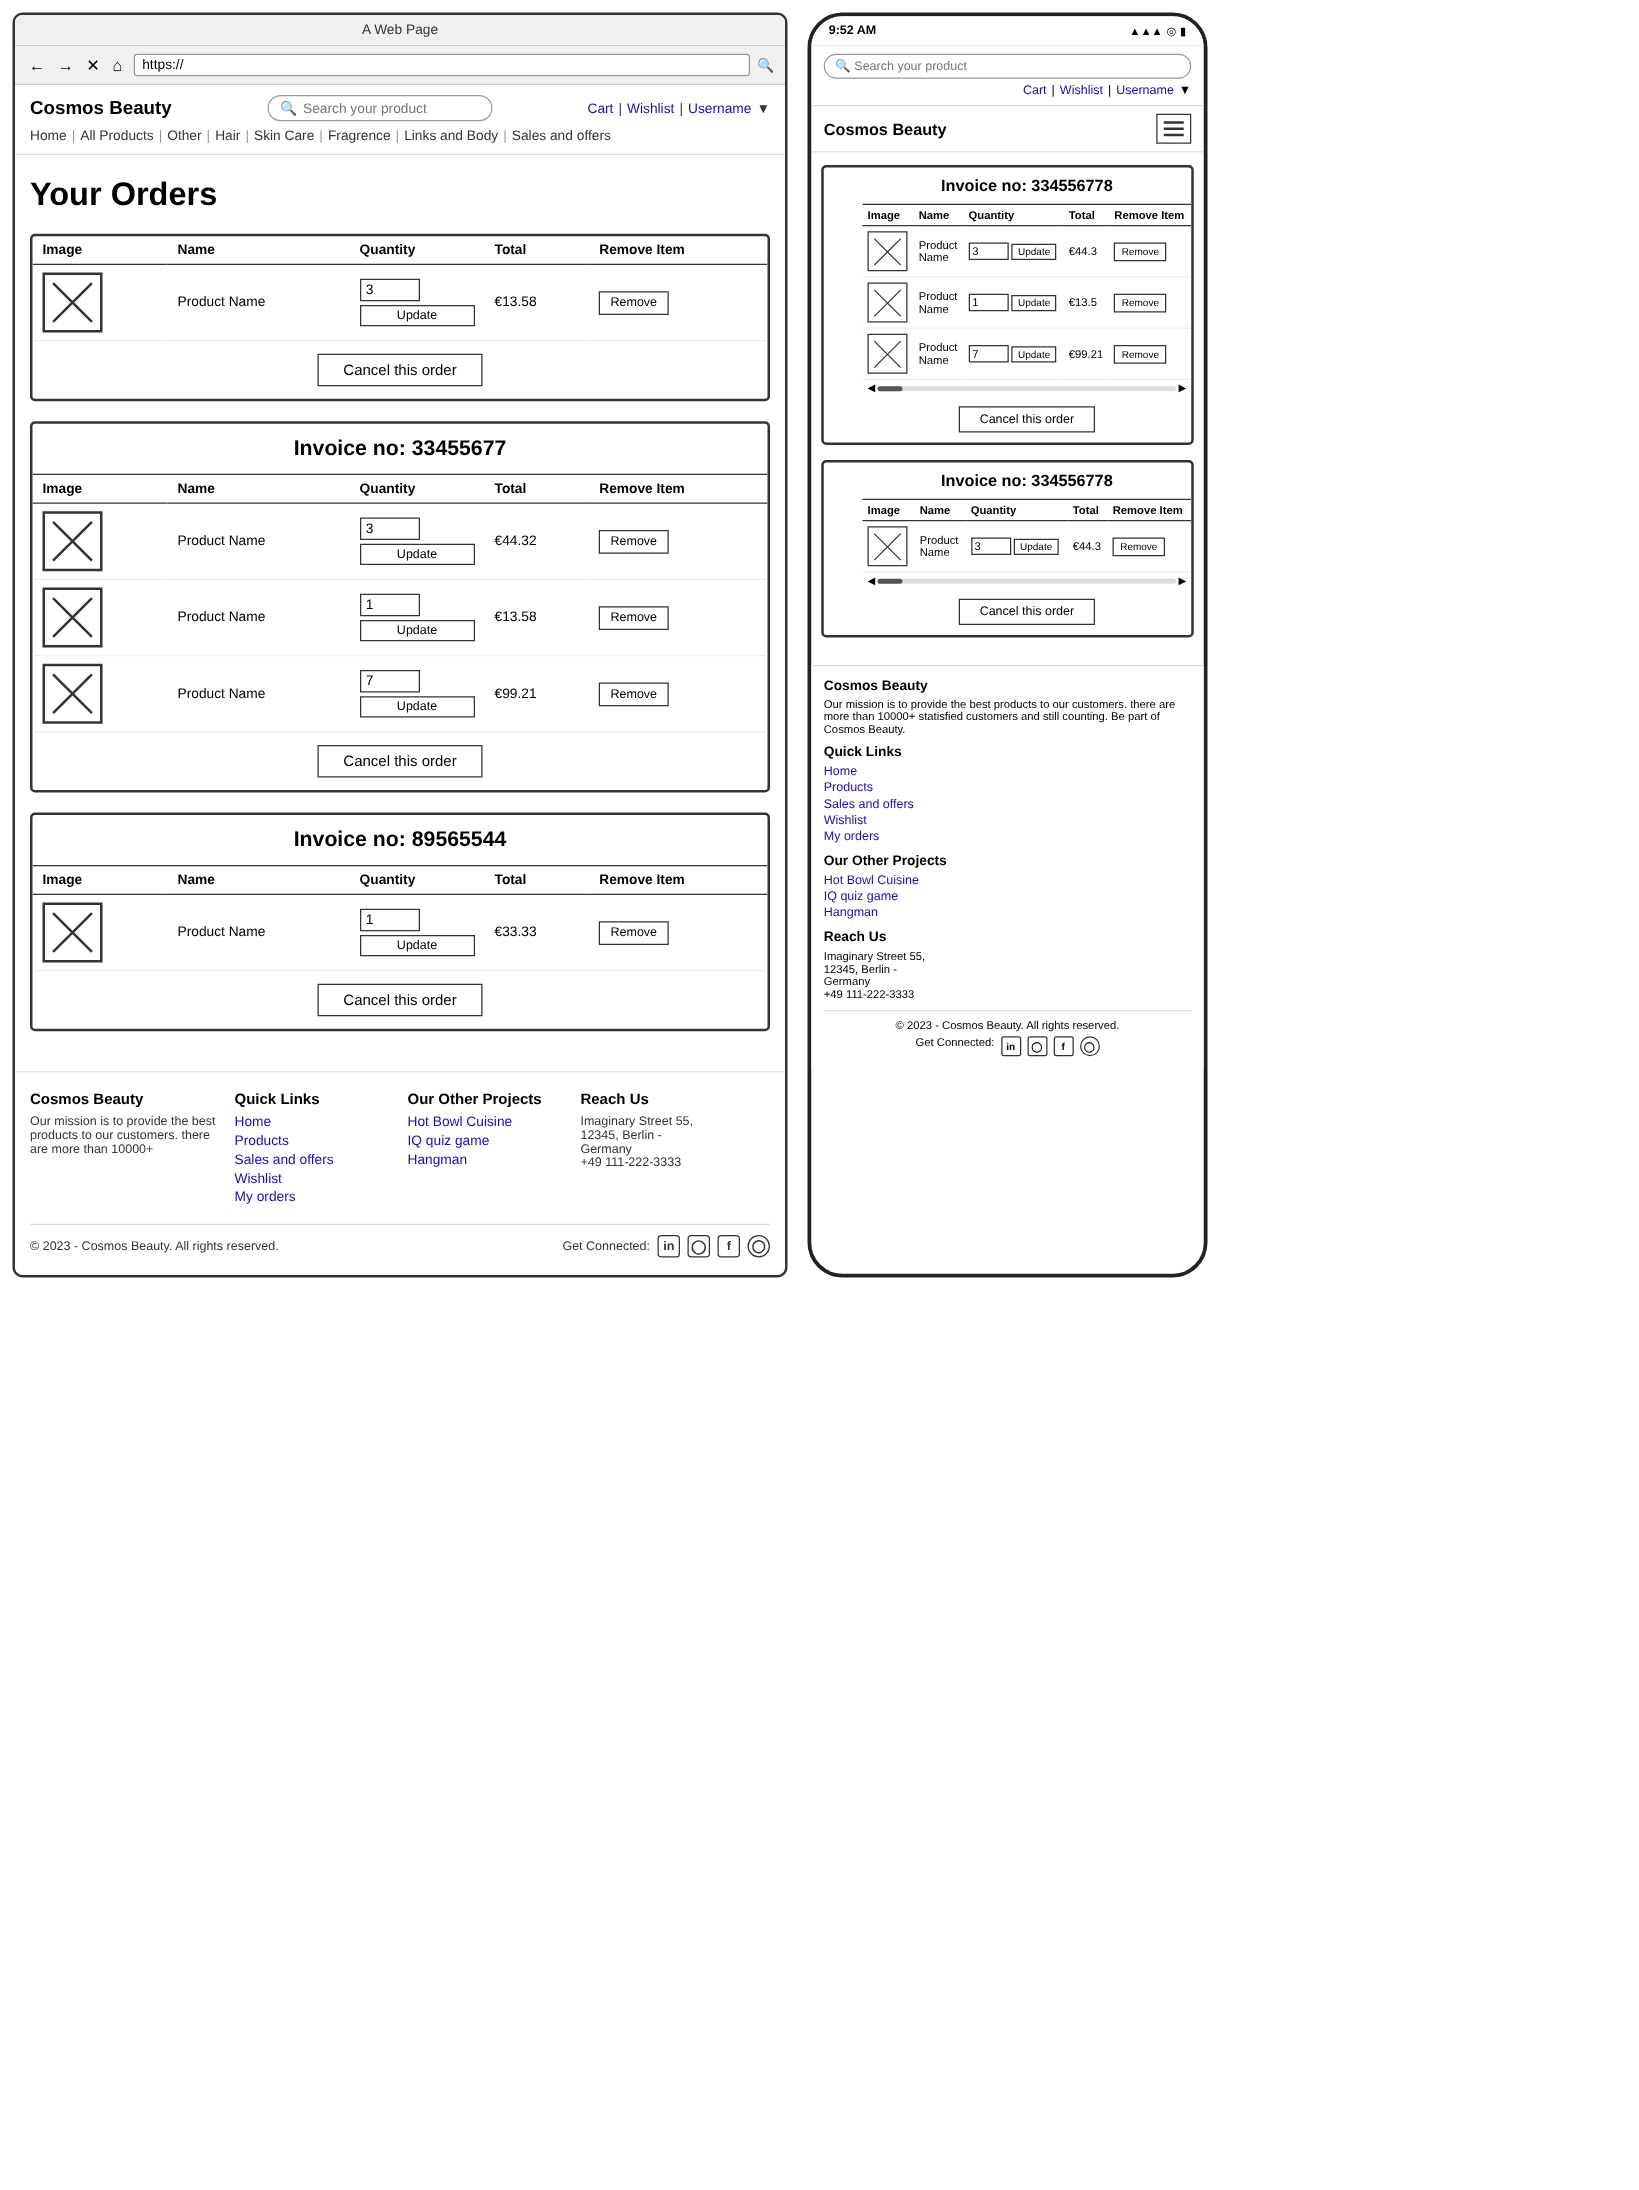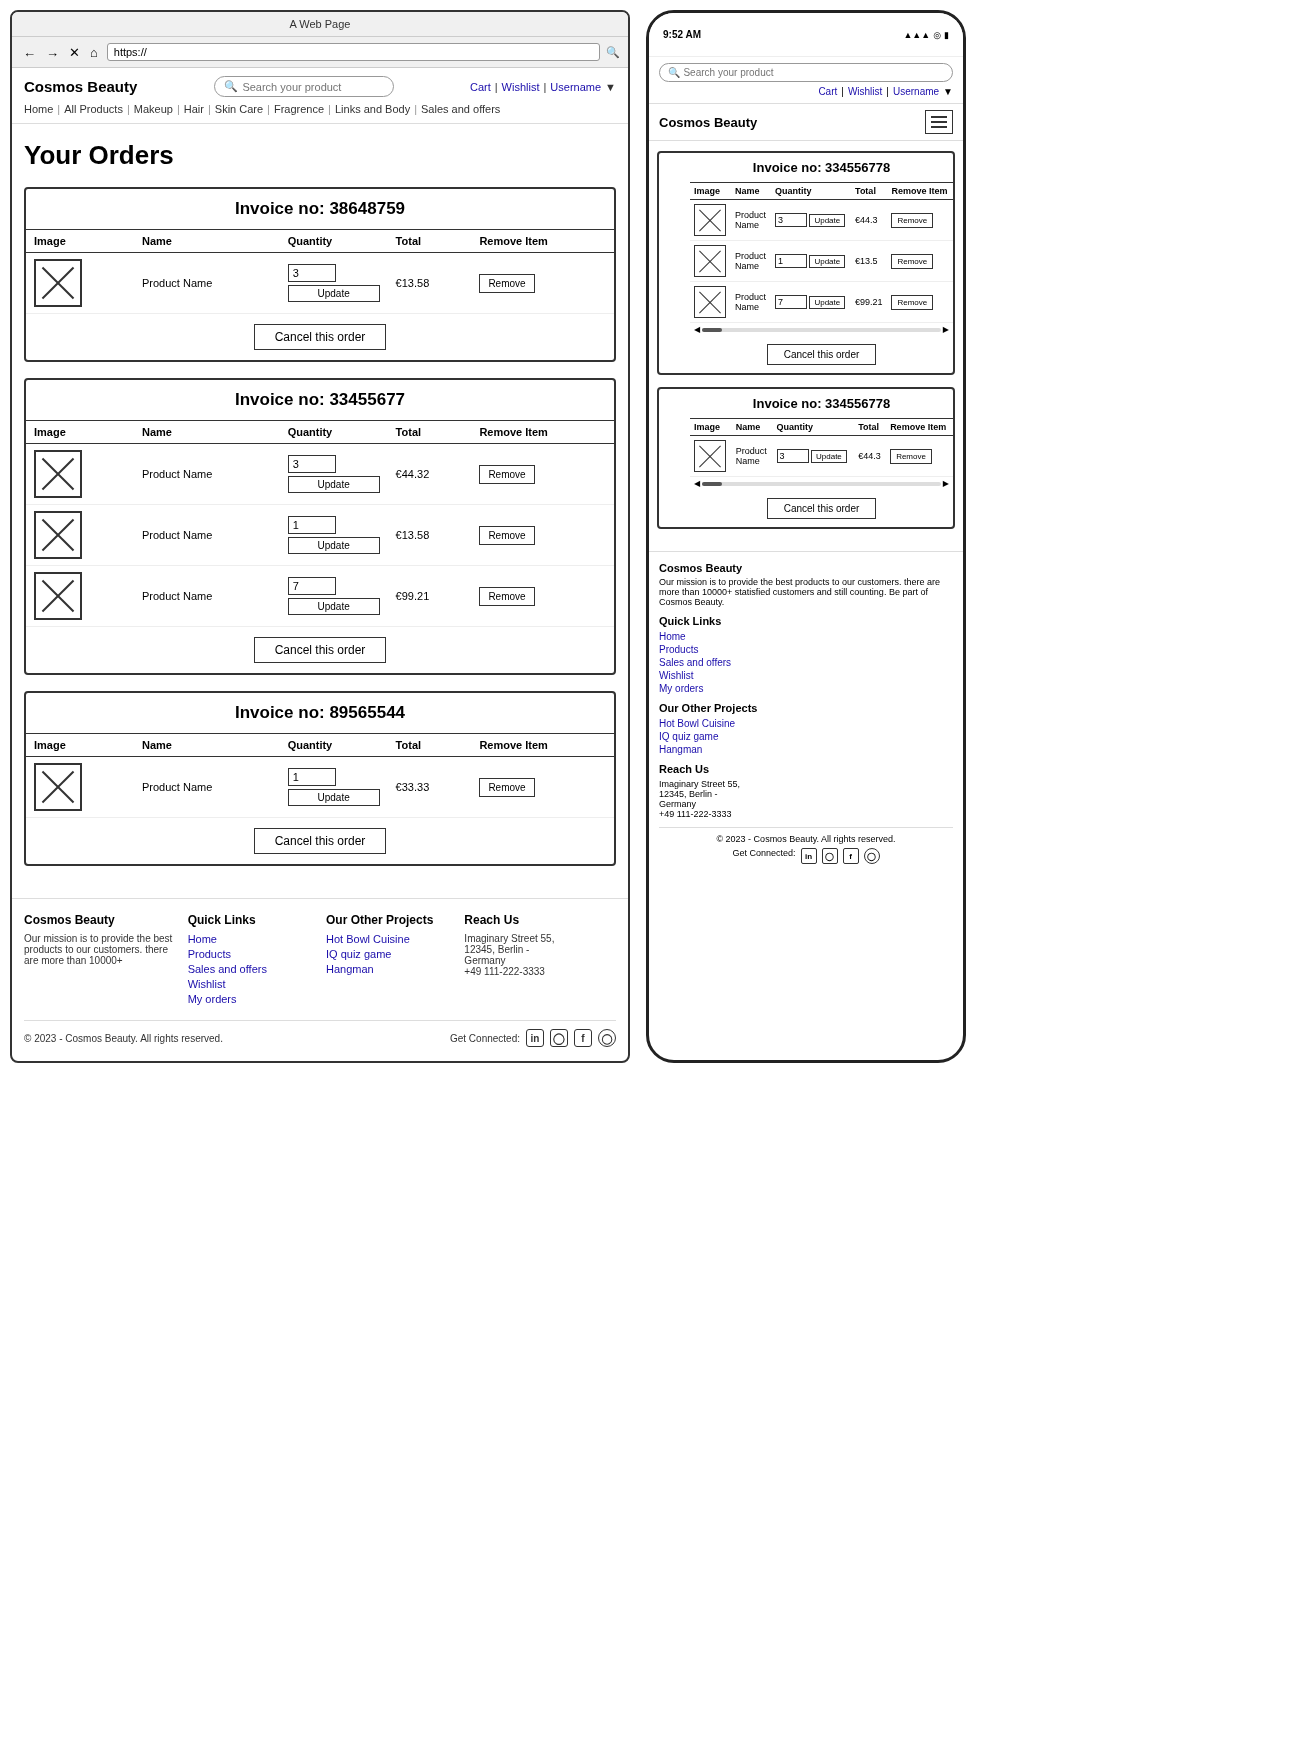--- a/index.html
+++ b/index.html
@@ -224,21 +224,21 @@
       margin: 10px 6px;
       flex-shrink: 0;
       position: relative;
       background: #fff;
     }
     .mobile-notch-bar {
       background: #fff;
       display: flex;
       justify-content: space-between;
       align-items: center;
-      padding: 16px 14px;
+      padding: 6px 14px;
       font-size: 10px;
       border-bottom: 1px solid #eee;
     }
     .mobile-notch-bar .time { font-weight: bold; }
     .mobile-notch-bar .status-icons { display: flex; gap: 3px; font-size: 9px; }
     .mobile-scroll { overflow-y: auto; max-height: 1680px; }
 
     
     .m-header {
       padding: 6px 10px;
@@ -411,39 +411,38 @@
         <span>|</span>
         <a href="#">Username</a>
         <span>▼</span>
       </div>
     </div>
     <div class="nav-bar">
       <a href="#">Home</a>
       <span class="sep">|</span>
       <a href="#">All Products</a>
       <span class="sep">|</span>
-      <a href="#">Makeup</a>
+      <a href="#">Other</a>
       <span class="sep">|</span>
       <a href="#">Hair</a>
       <span class="sep">|</span>
       <a href="#">Skin Care</a>
       <span class="sep">|</span>
       <a href="#">Fragrence</a>
       <span class="sep">|</span>
       <a href="#">Links and Body</a>
       <span class="sep">|</span>
       <a href="#">Sales and offers</a>
     </div>
   </div>
 
   <div class="site-main">
     <h1 class="page-title">Your Orders</h1>
 
     <div class="order-card">
-      <div class="order-invoice">Invoice no: 38648759</div>
       <table class="order-table">
         <thead>
           <tr>
             <th>Image</th>
             <th>Name</th>
             <th>Quantity</th>
             <th>Total</th>
             <th>Remove Item</th>
           </tr>
         </thead>

